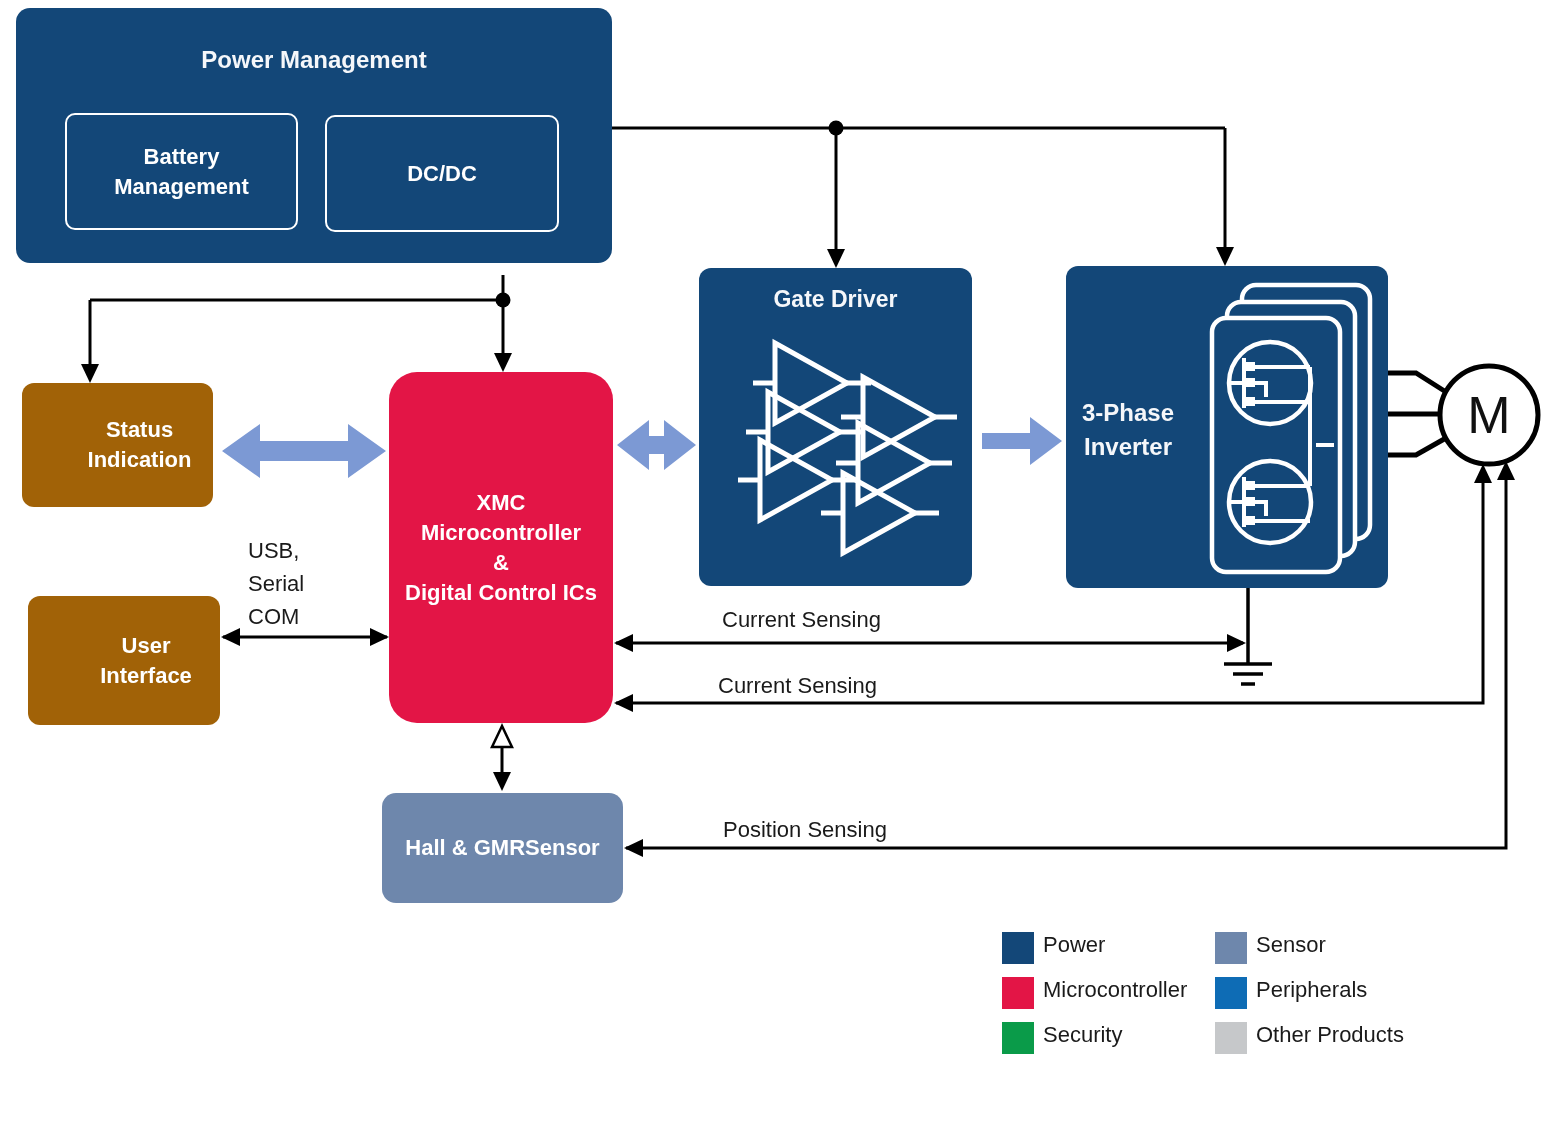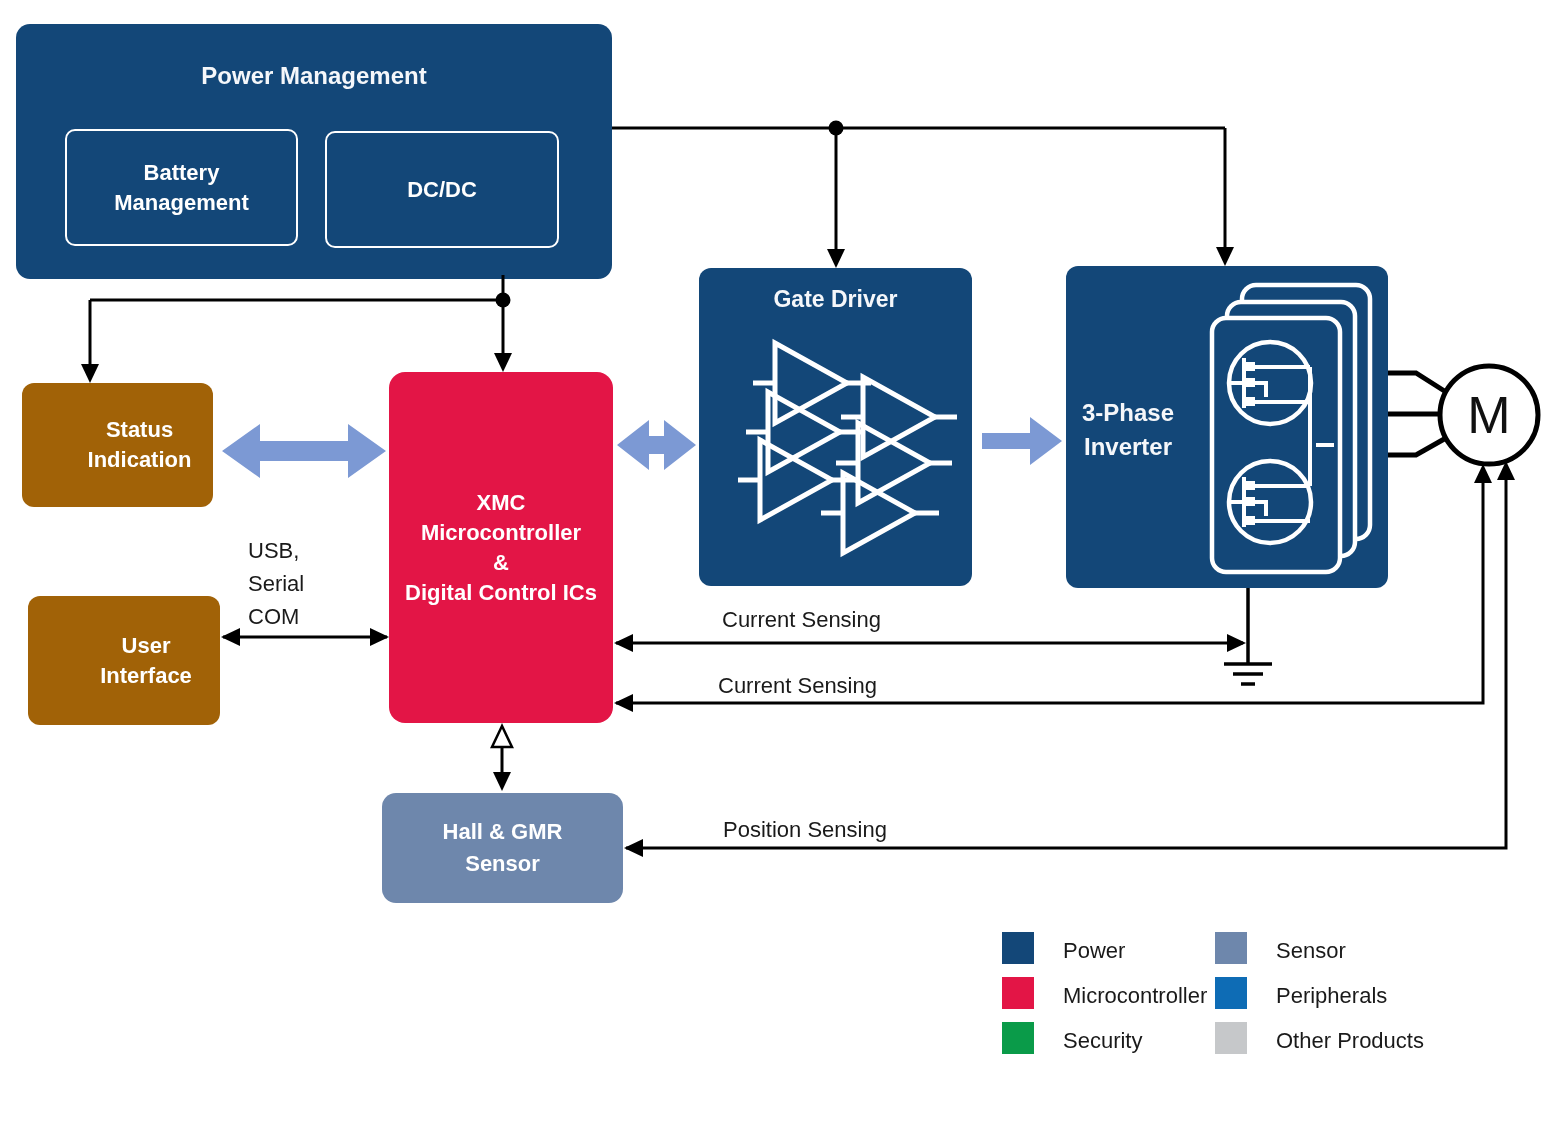--- a/index.html
+++ b/index.html
@@ -7,63 +7,63 @@
           font-family:"Liberation Sans","DejaVu Sans",sans-serif;overflow:hidden;}
 
   
   .box{position:absolute;color:#fff;display:flex;align-items:center;justify-content:center;
        text-align:center;box-sizing:border-box;}
   .navy{background:#134778;}
   .periph{background:#a16207;padding-left:44px;}
   .red{background:#E31546;}
   .steel{background:#6E87AC;}
 
-  .power{left:16px;top:24px;width:596px;height:255px;border-radius:14px;}
+  .power{left:16px;top:8px;width:596px;height:255px;border-radius:14px;}
   .power-title{position:absolute;top:38px;left:0;width:100%;text-align:center;
                font-size:24px;font-weight:600;color:#f5f7fa;}
   .subbox{position:absolute;border:2px solid #fff;border-radius:10px;display:flex;
           flex-direction:column;align-items:center;justify-content:center;
           font-size:22px;font-weight:600;line-height:30px;box-sizing:border-box;}
   .battery{left:49px;top:105px;width:233px;height:117px;}
   .dcdc{left:309px;top:107px;width:234px;height:117px;}
 
   .status{left:22px;top:383px;width:191px;height:124px;border-radius:12px;
           flex-direction:column;font-size:22px;font-weight:600;line-height:30px;}
   .ui{left:28px;top:596px;width:192px;height:129px;border-radius:12px;
       flex-direction:column;font-size:22px;font-weight:600;line-height:30px;}
-  .xmc{left:389px;top:372px;width:224px;height:351px;border-radius:16px;
+  .xmc{left:389px;top:372px;width:224px;height:351px;border-radius:28px;
        flex-direction:column;font-size:22px;font-weight:600;line-height:30px;}
   .gated{left:699px;top:268px;width:273px;height:318px;border-radius:12px;}
   .gated-title{position:absolute;top:18px;left:0;width:100%;text-align:center;
                font-size:23px;font-weight:600;color:#f5f7fa;}
   .inverter{left:1066px;top:266px;width:322px;height:322px;border-radius:12px;}
   .inv-label{position:absolute;left:16px;top:130px;font-size:24px;font-weight:600;
              line-height:34px;text-align:center;color:#f5f7fa;}
   .hall{left:382px;top:793px;width:241px;height:110px;border-radius:14px;
-        flex-direction:column;font-size:22px;font-weight:600;line-height:32px;}
+        flex-direction:row;font-size:22px;font-weight:600;line-height:32px;}
   .line{display:block;}
 
   
   .conn-label{position:absolute;color:#1a1a1a;font-size:22px;z-index:4;}
   .usb{left:248px;top:534px;line-height:33px;}
   .cs-top{left:722px;top:607px;}
   .cs-bottom{left:718px;top:673px;}
   .ps{left:723px;top:817px;}
 
   .motor-label{position:absolute;left:1459px;top:386px;width:60px;height:58px;
                display:flex;align-items:center;justify-content:center;
                font-size:52px;color:#111;z-index:6;}
 
   
   .legend{position:absolute;left:1002px;top:932px;z-index:4;}
   .legend-title{font-size:24px;color:#1a1a1a;margin:0 0 10px 10px;}
   .legend-cols{display:flex;}
   .legend-col{display:flex;flex-direction:column;gap:13px;}
   .legend-col.first{width:213px;}
-  .legend-item{display:flex;align-items:flex-end;gap:20px;}
+  .legend-item{display:flex;align-items:flex-start;}
   .swatch{width:32px;height:32px;flex:0 0 32px;}
   .legend-lbl{margin-left:9px;font-size:22px;color:#1a1a1a;}
 
   .overlay{position:absolute;left:0;top:0;z-index:5;pointer-events:none;}
   .boxsvg{position:absolute;left:0;top:0;}
 </style>
 </head>
 <body>
 
 <div class="canvas">

